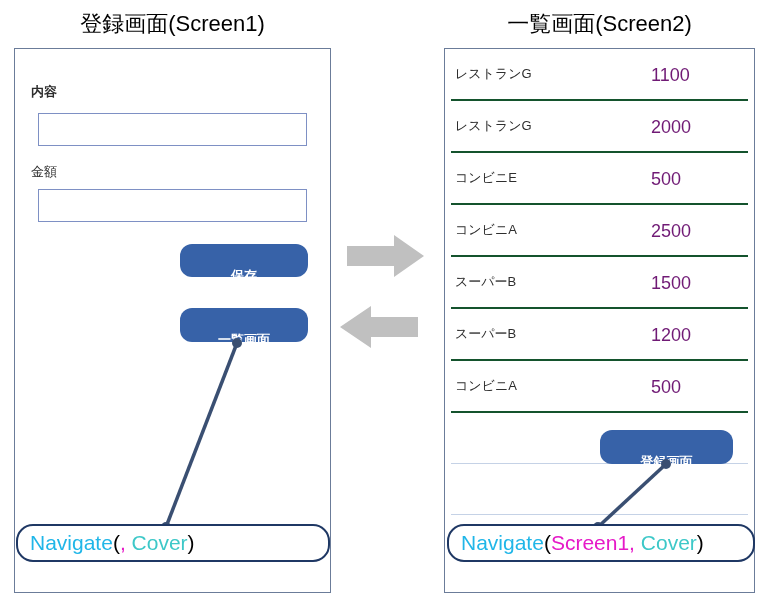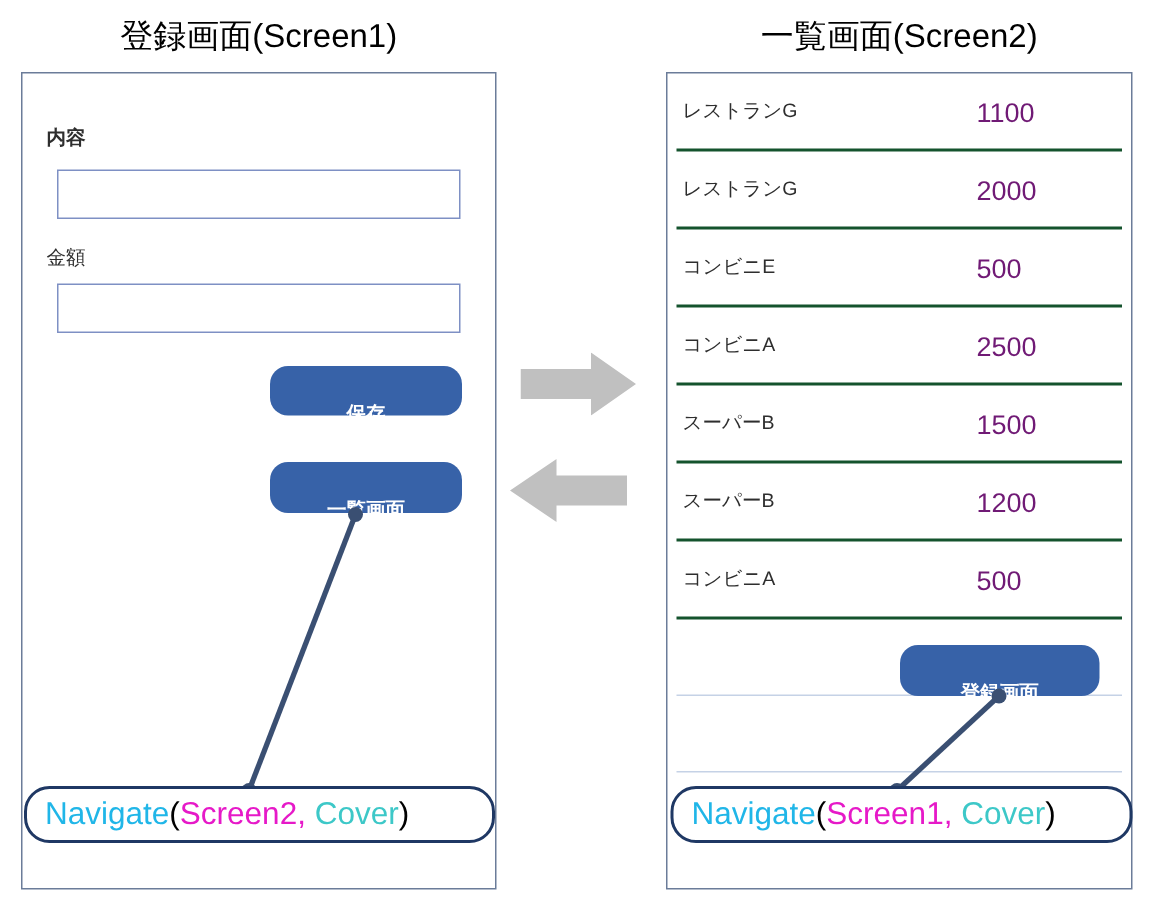--- a/index.html
+++ b/index.html
@@ -227,21 +227,20 @@
     <circle cx="237" cy="343" r="5" fill="#3a4f72"></circle>
     <circle cx="166" cy="527" r="5" fill="#3a4f72"></circle>
     <line x1="666" y1="464" x2="598" y2="527" stroke="#3a4f72" stroke-width="3.5"></line>
     <circle cx="666" cy="464" r="5" fill="#3a4f72"></circle>
     <circle cx="598" cy="527" r="5" fill="#3a4f72"></circle>
   </svg>
 
   <div class="formula-bar" id="formula-screen1">
     <span class="tok-fn">Navigate</span>
       <span class="tok-paren">(</span>
-      <span class="tok-arg1">Screen2</span>
       <span class="tok-comma">,</span>
       <span class="sp">&nbsp;</span>
       <span class="tok-arg2">Cover</span>
       <span class="tok-paren">)</span>
   </div>
 
   <div class="formula-bar" id="formula-screen2">
     <span class="tok-fn">Navigate</span>
       <span class="tok-paren">(</span>
       <span class="tok-arg1">Screen1</span>

